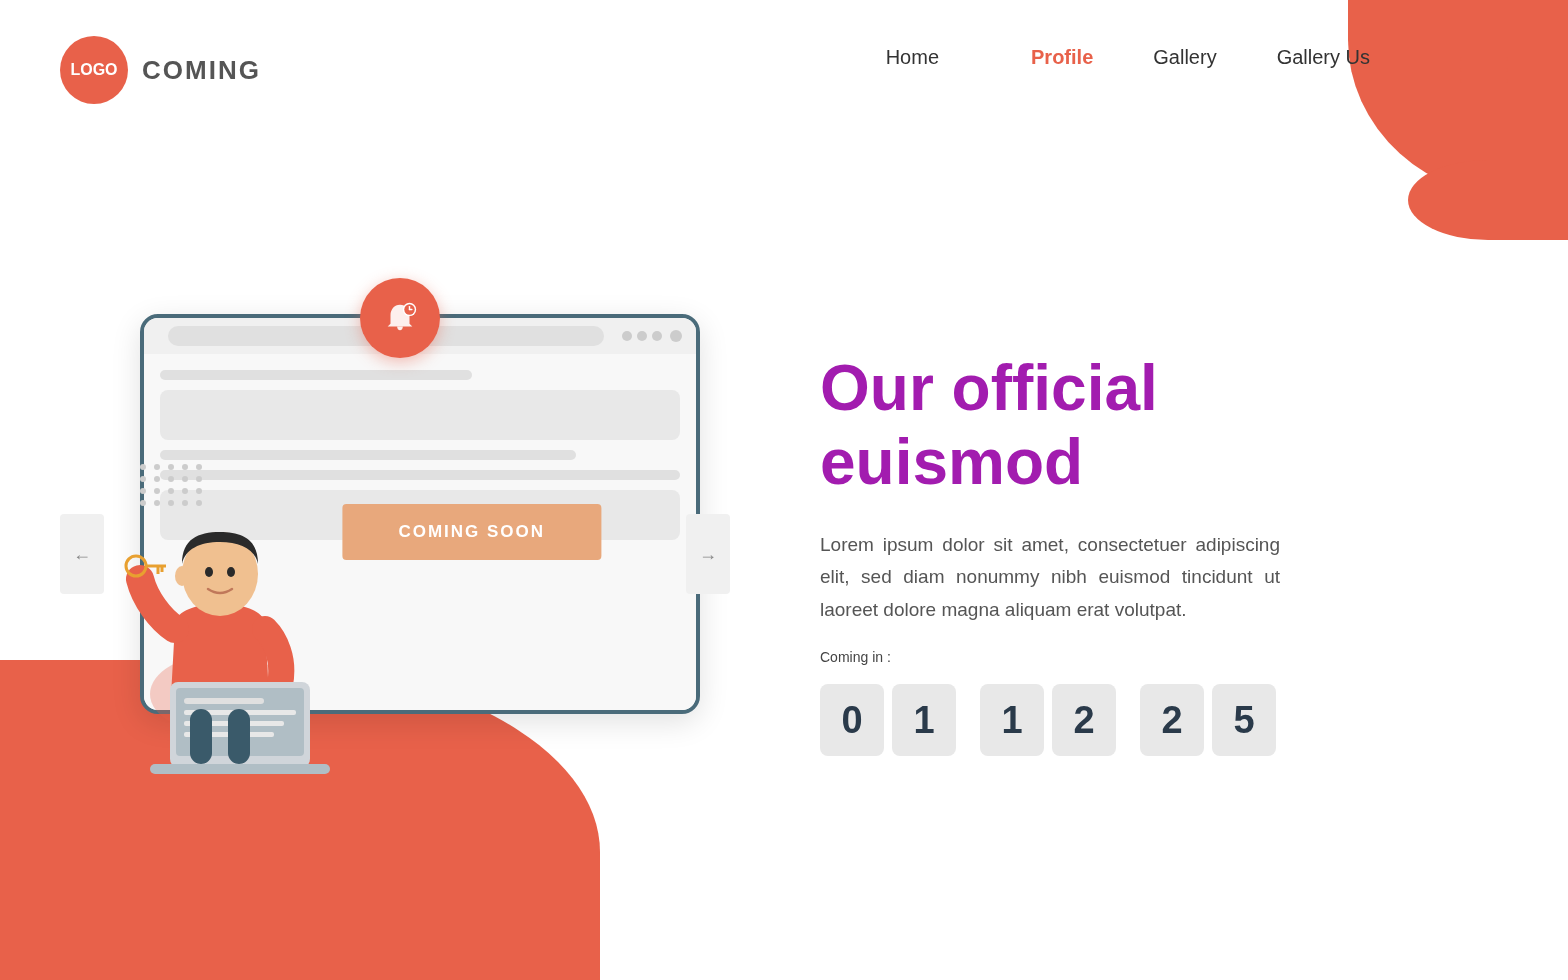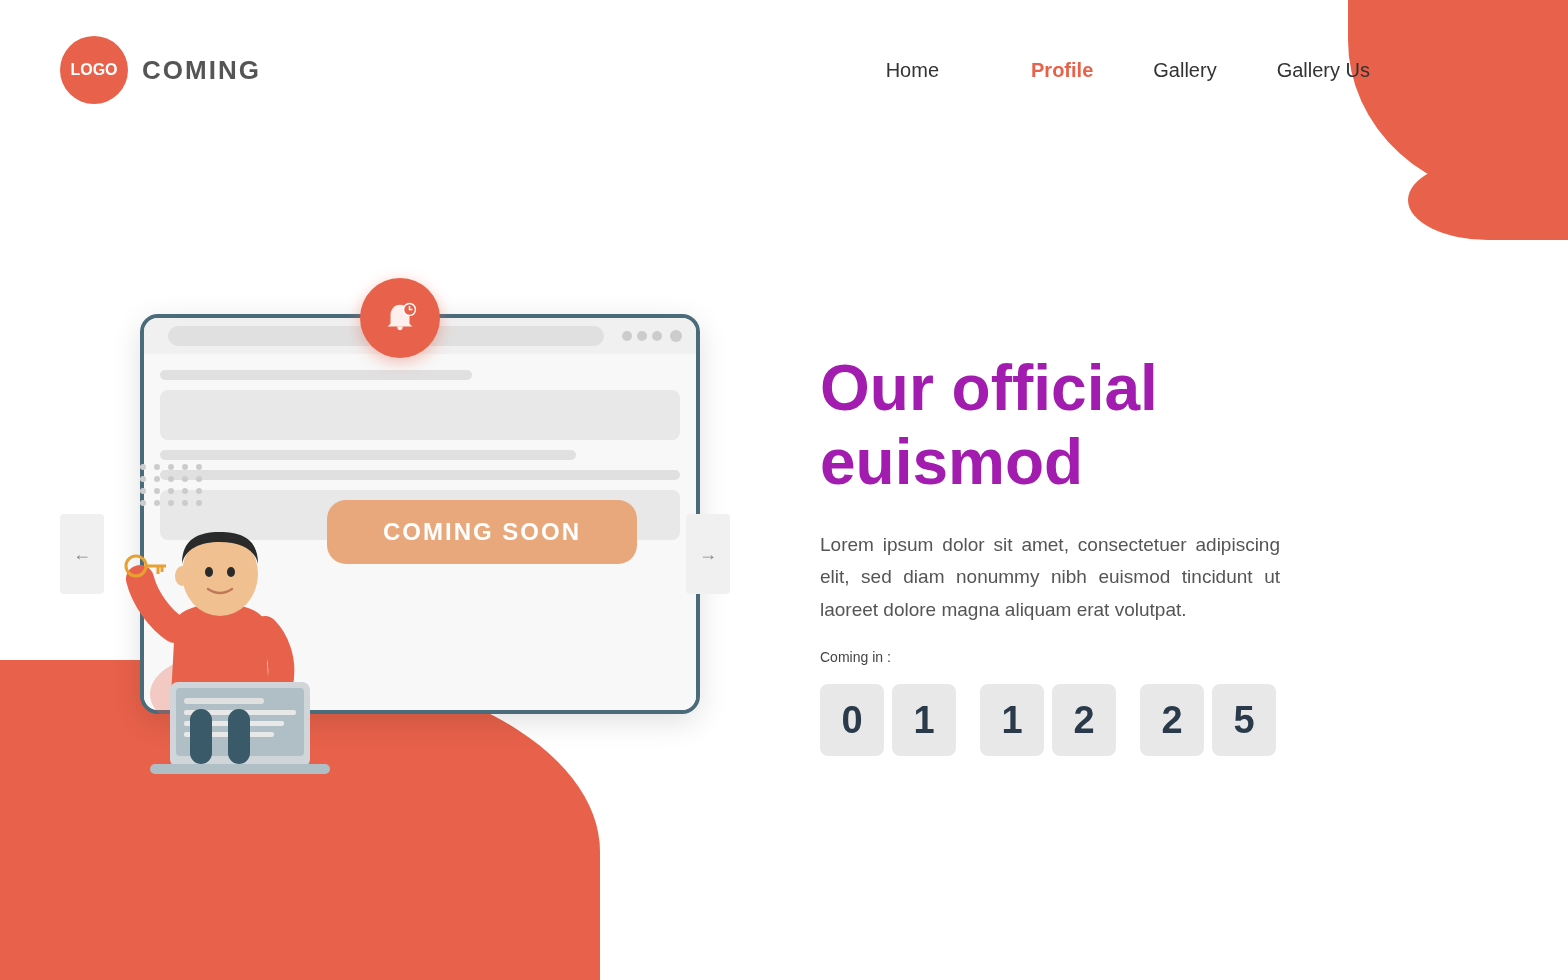--- a/index.html
+++ b/index.html
@@ -78,21 +78,20 @@
 
     .company-name {
       font-size: 26px;
       font-weight: 700;
       color: #555;
       letter-spacing: 2px;
     }
 
     nav {
       display: flex;
-      align-items: center;
       gap: 60px;
     }
 
     .nav-link {
       font-size: 20px;
       color: #333;
       text-decoration: none;
       font-weight: 500;
       cursor: pointer;
     }
@@ -216,24 +215,24 @@
 
     
     .coming-soon-btn {
       position: absolute;
       top: 50%;
       left: 50%;
       transform: translate(-30%, -50%);
       background: #e8a87c;
       color: white;
       font-weight: 800;
-      font-size: 24px;
+      font-size: 17px;
       letter-spacing: 2px;
       padding: 18px 56px;
-      border-radius: 19px;
+      border-radius: 4px;
       white-space: nowrap;
       z-index: 10;
     }
 
     
     .notif-badge {
       position: absolute;
       top: 14px;
       left: 50%;
       transform: translateX(-50%);

